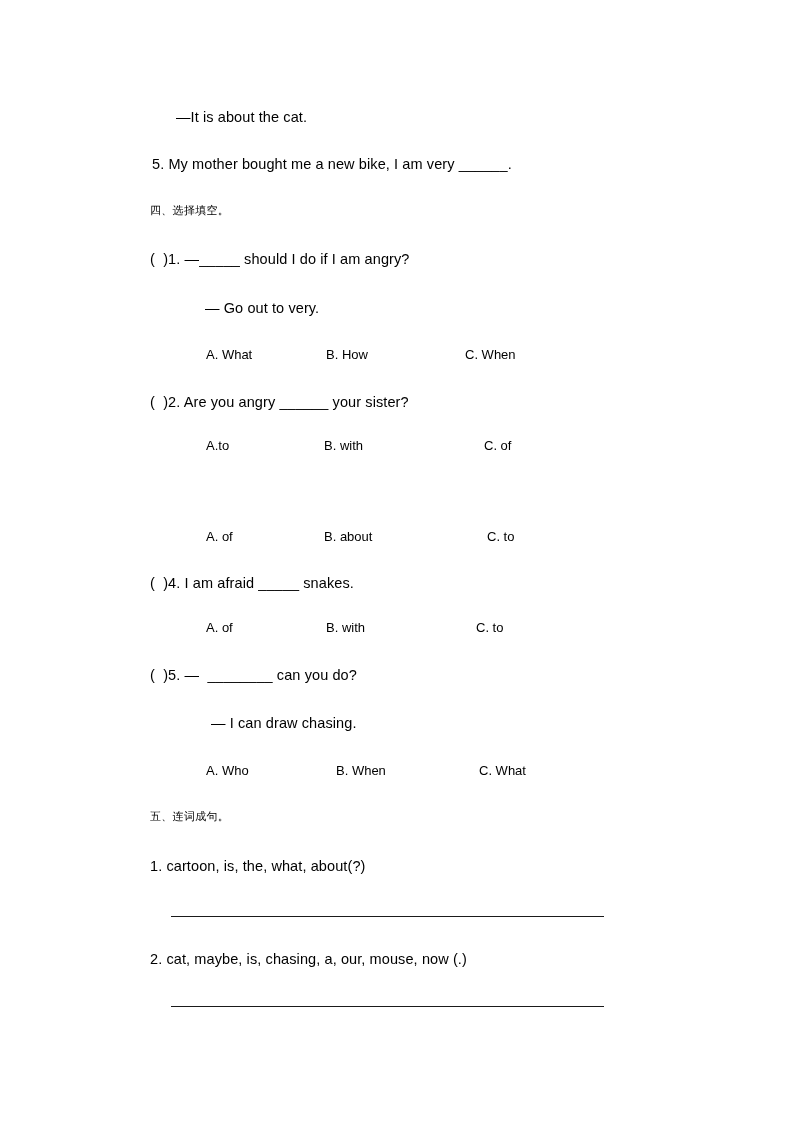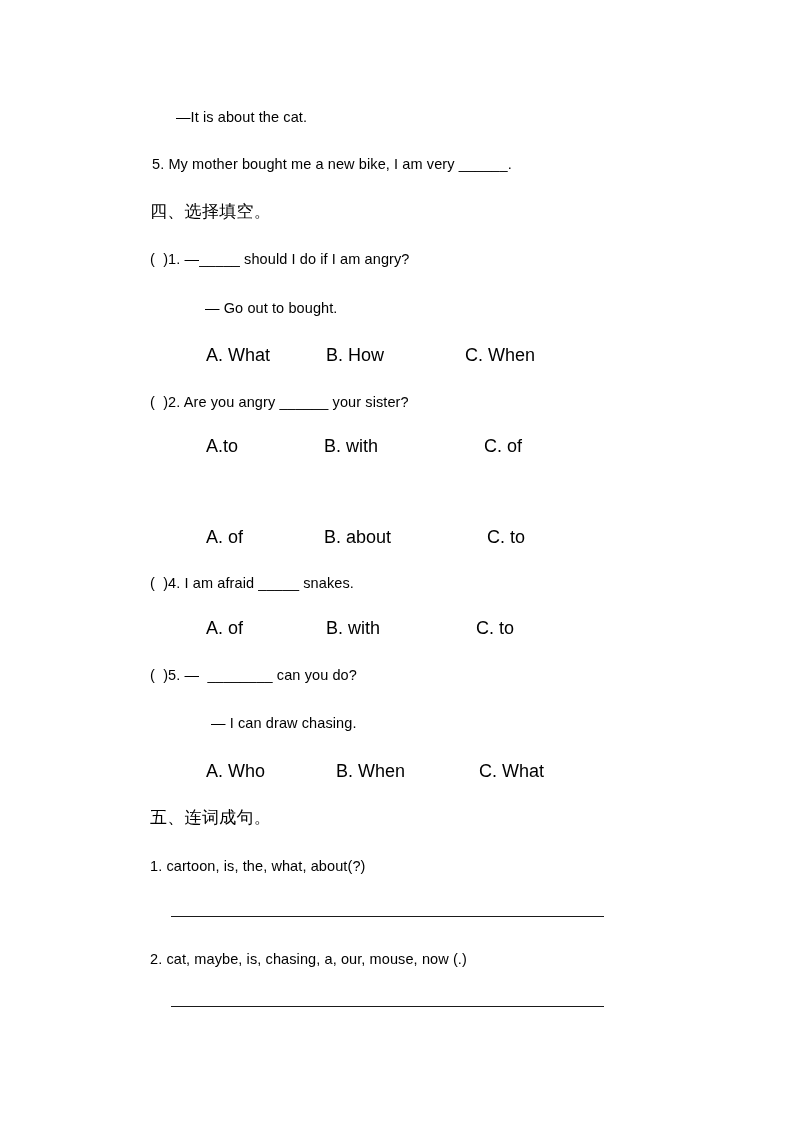--- a/index.html
+++ b/index.html
@@ -30,37 +30,37 @@
     position: absolute;
     white-space: pre;
     font-size: 14.5px;
     line-height: 20px;
     letter-spacing: 0.1px;
   }
 
   .cn-head {
     position: absolute;
     white-space: pre;
-    font-size: 17px;
+    font-size: 11px;
     line-height: 22px;
     font-family: "DejaVu Sans", "Liberation Sans", sans-serif;
     font-weight: 500;
     letter-spacing: 0.3px;
   }
 
   .opt-row {
     position: absolute;
     left: 0;
     width: 793px;
     height: 20px;
   }
   .opt {
     position: absolute;
     white-space: pre;
-    font-size: 18px;
+    font-size: 13px;
     line-height: 20px;
     top: 0;
   }
 
   .ansline {
     position: absolute;
     height: 0;
     border-bottom: 1.6px solid #1a1a1a;
   }
 </style>
@@ -69,21 +69,21 @@
 
 <div class="page">
 
   <div class="tline" style="left:140px; top:99px;">—It is about the cat.</div>
 
   <div class="tline" style="left:116px; top:146px;">5. My mother bought me a new bike, I am very ______.</div>
 
   <div class="cn-head" style="left:114px; top:192px;">四、选择填空。</div>
 
   <div class="tline" style="left:114px; top:241px;">(  )1. —_____ should I do if I am angry?</div>
-  <div class="tline" style="left:169px; top:290px;">— Go out to bought.</div>
+  <div class="tline" style="left:169px; top:290px;">— Go out to very.</div>
   <div class="opt-row" style="top:337px;">
     <span class="opt" style="left: 170px;">A. What</span>
     <span class="opt" style="left: 290px;">B. How</span>
     <span class="opt" style="left: 429px;">C. When</span>
   </div>
 
   <div class="tline" style="left:114px; top:384px;">(  )2. Are you angry ______ your sister?</div>
   <div class="opt-row" style="top:428px;">
     <span class="opt" style="left: 170px;">A.to</span>
     <span class="opt" style="left: 288px;">B. with</span>

